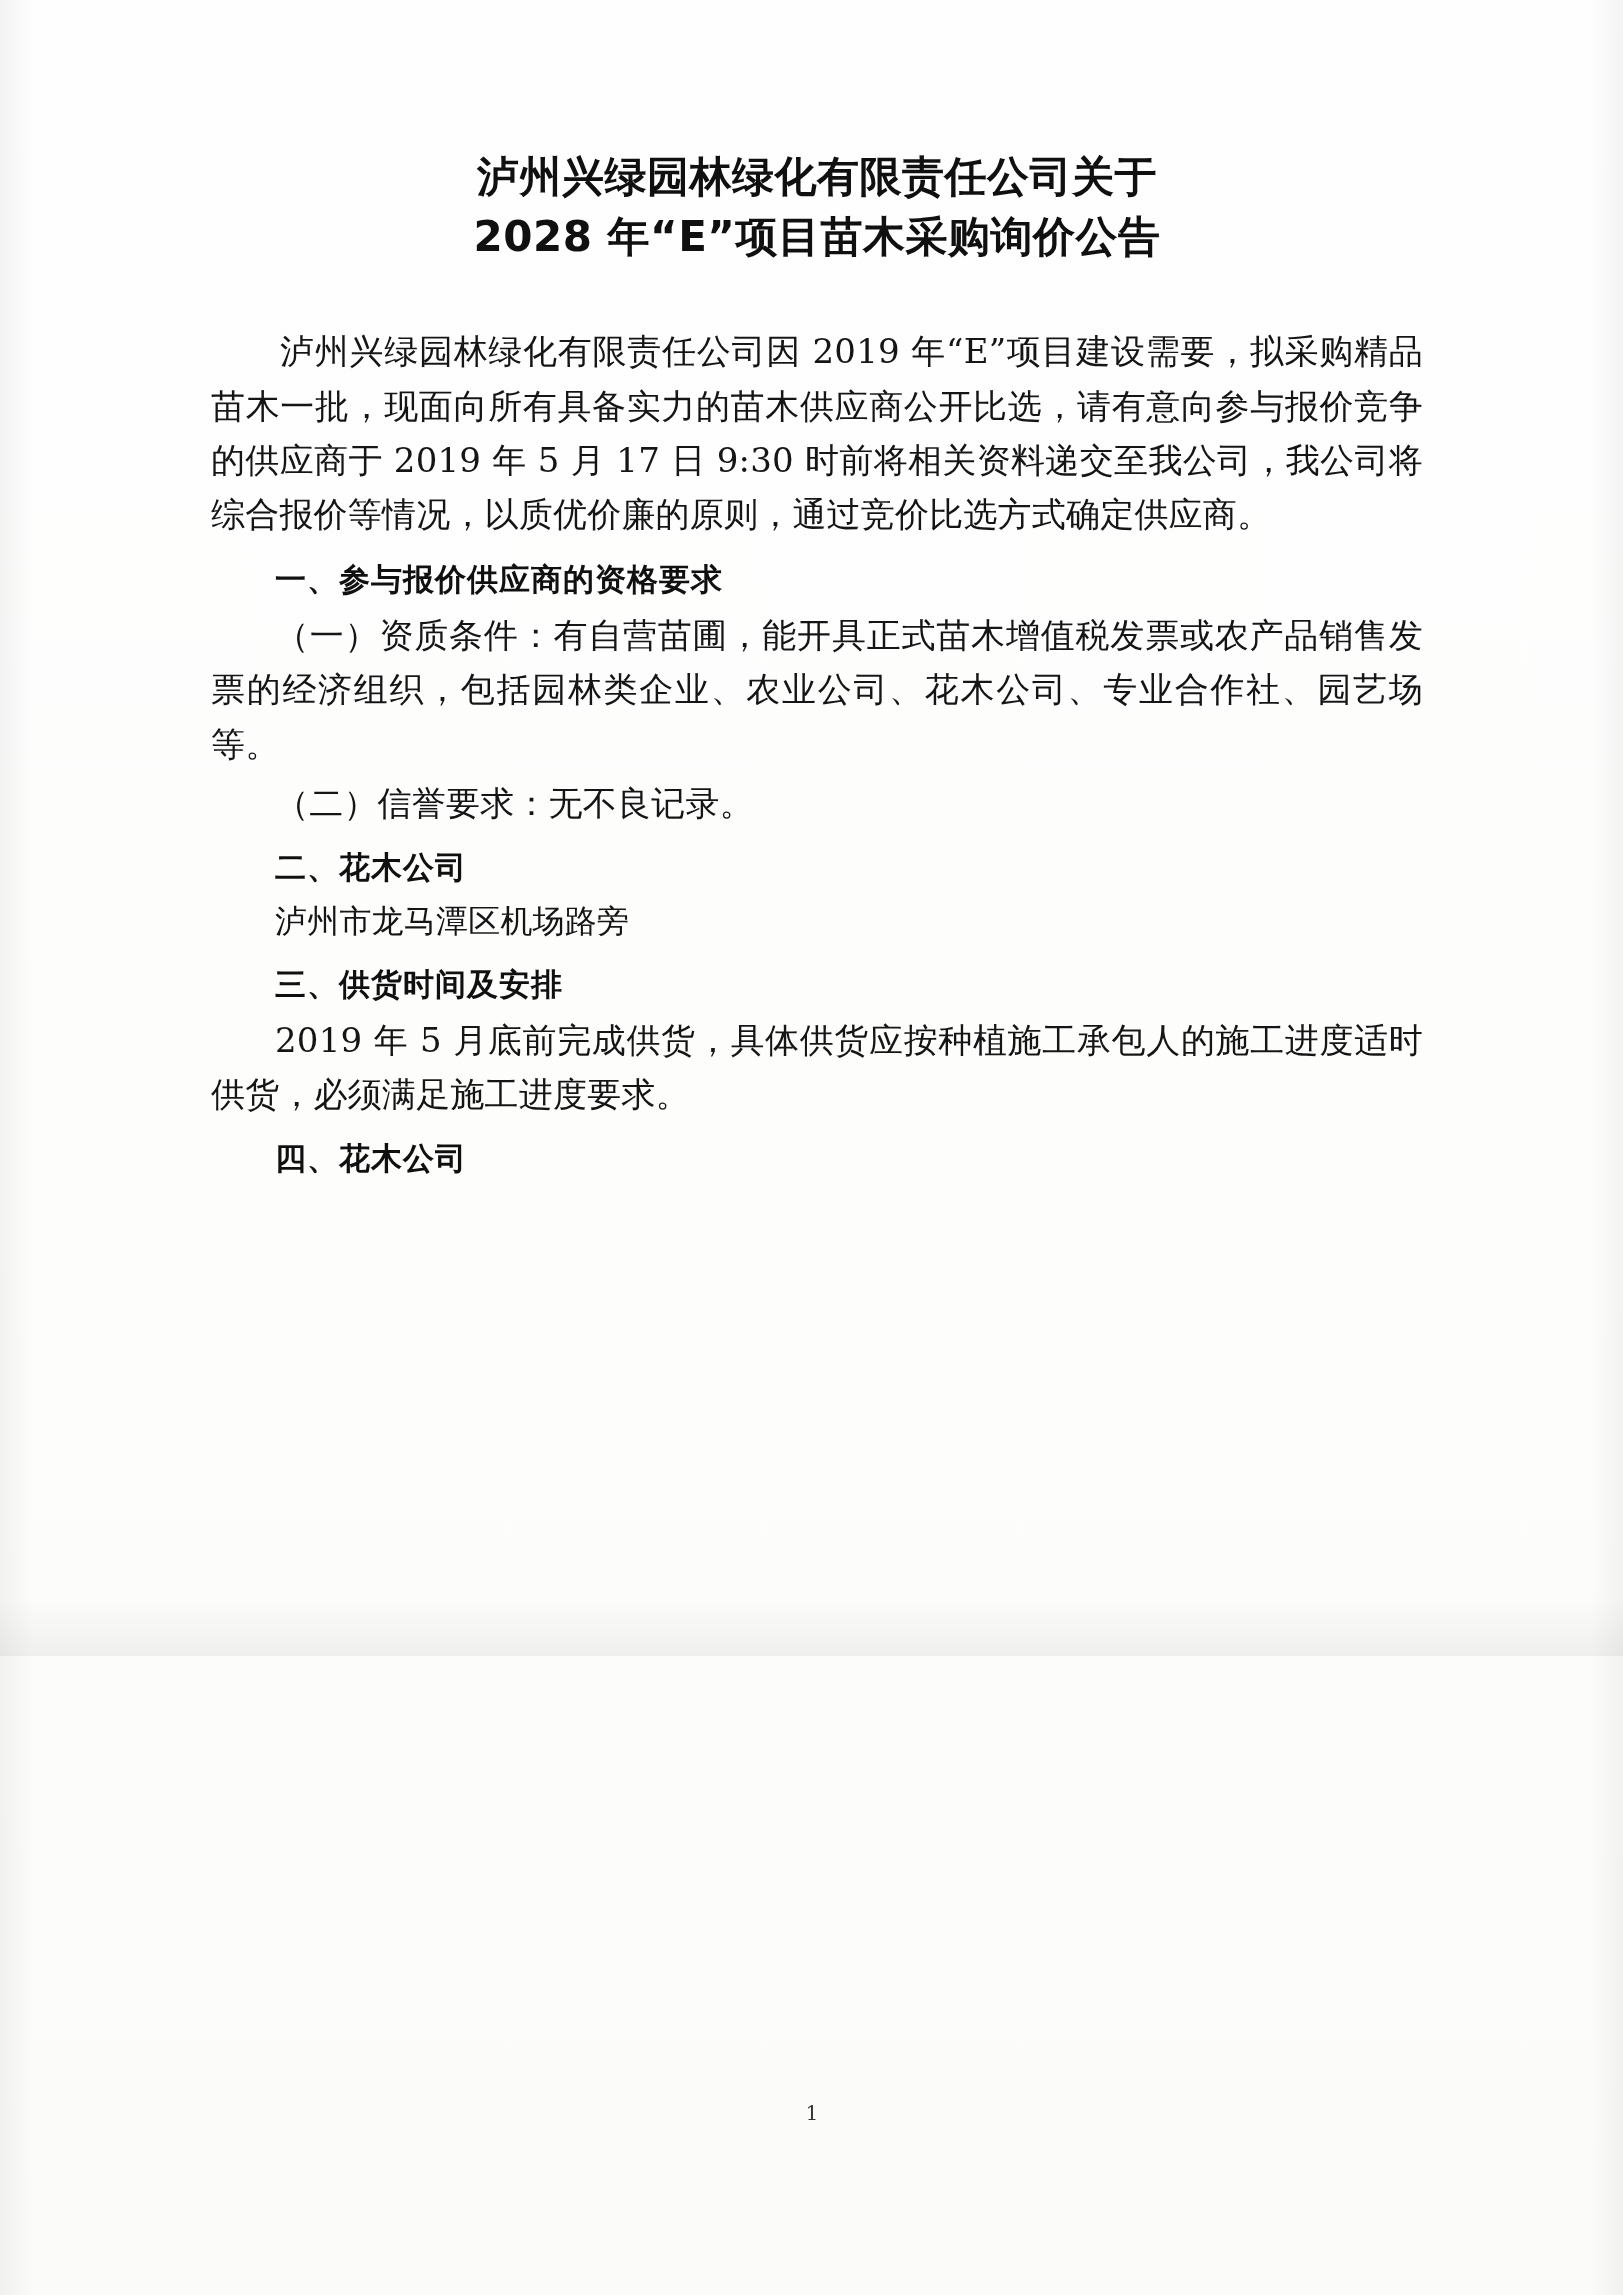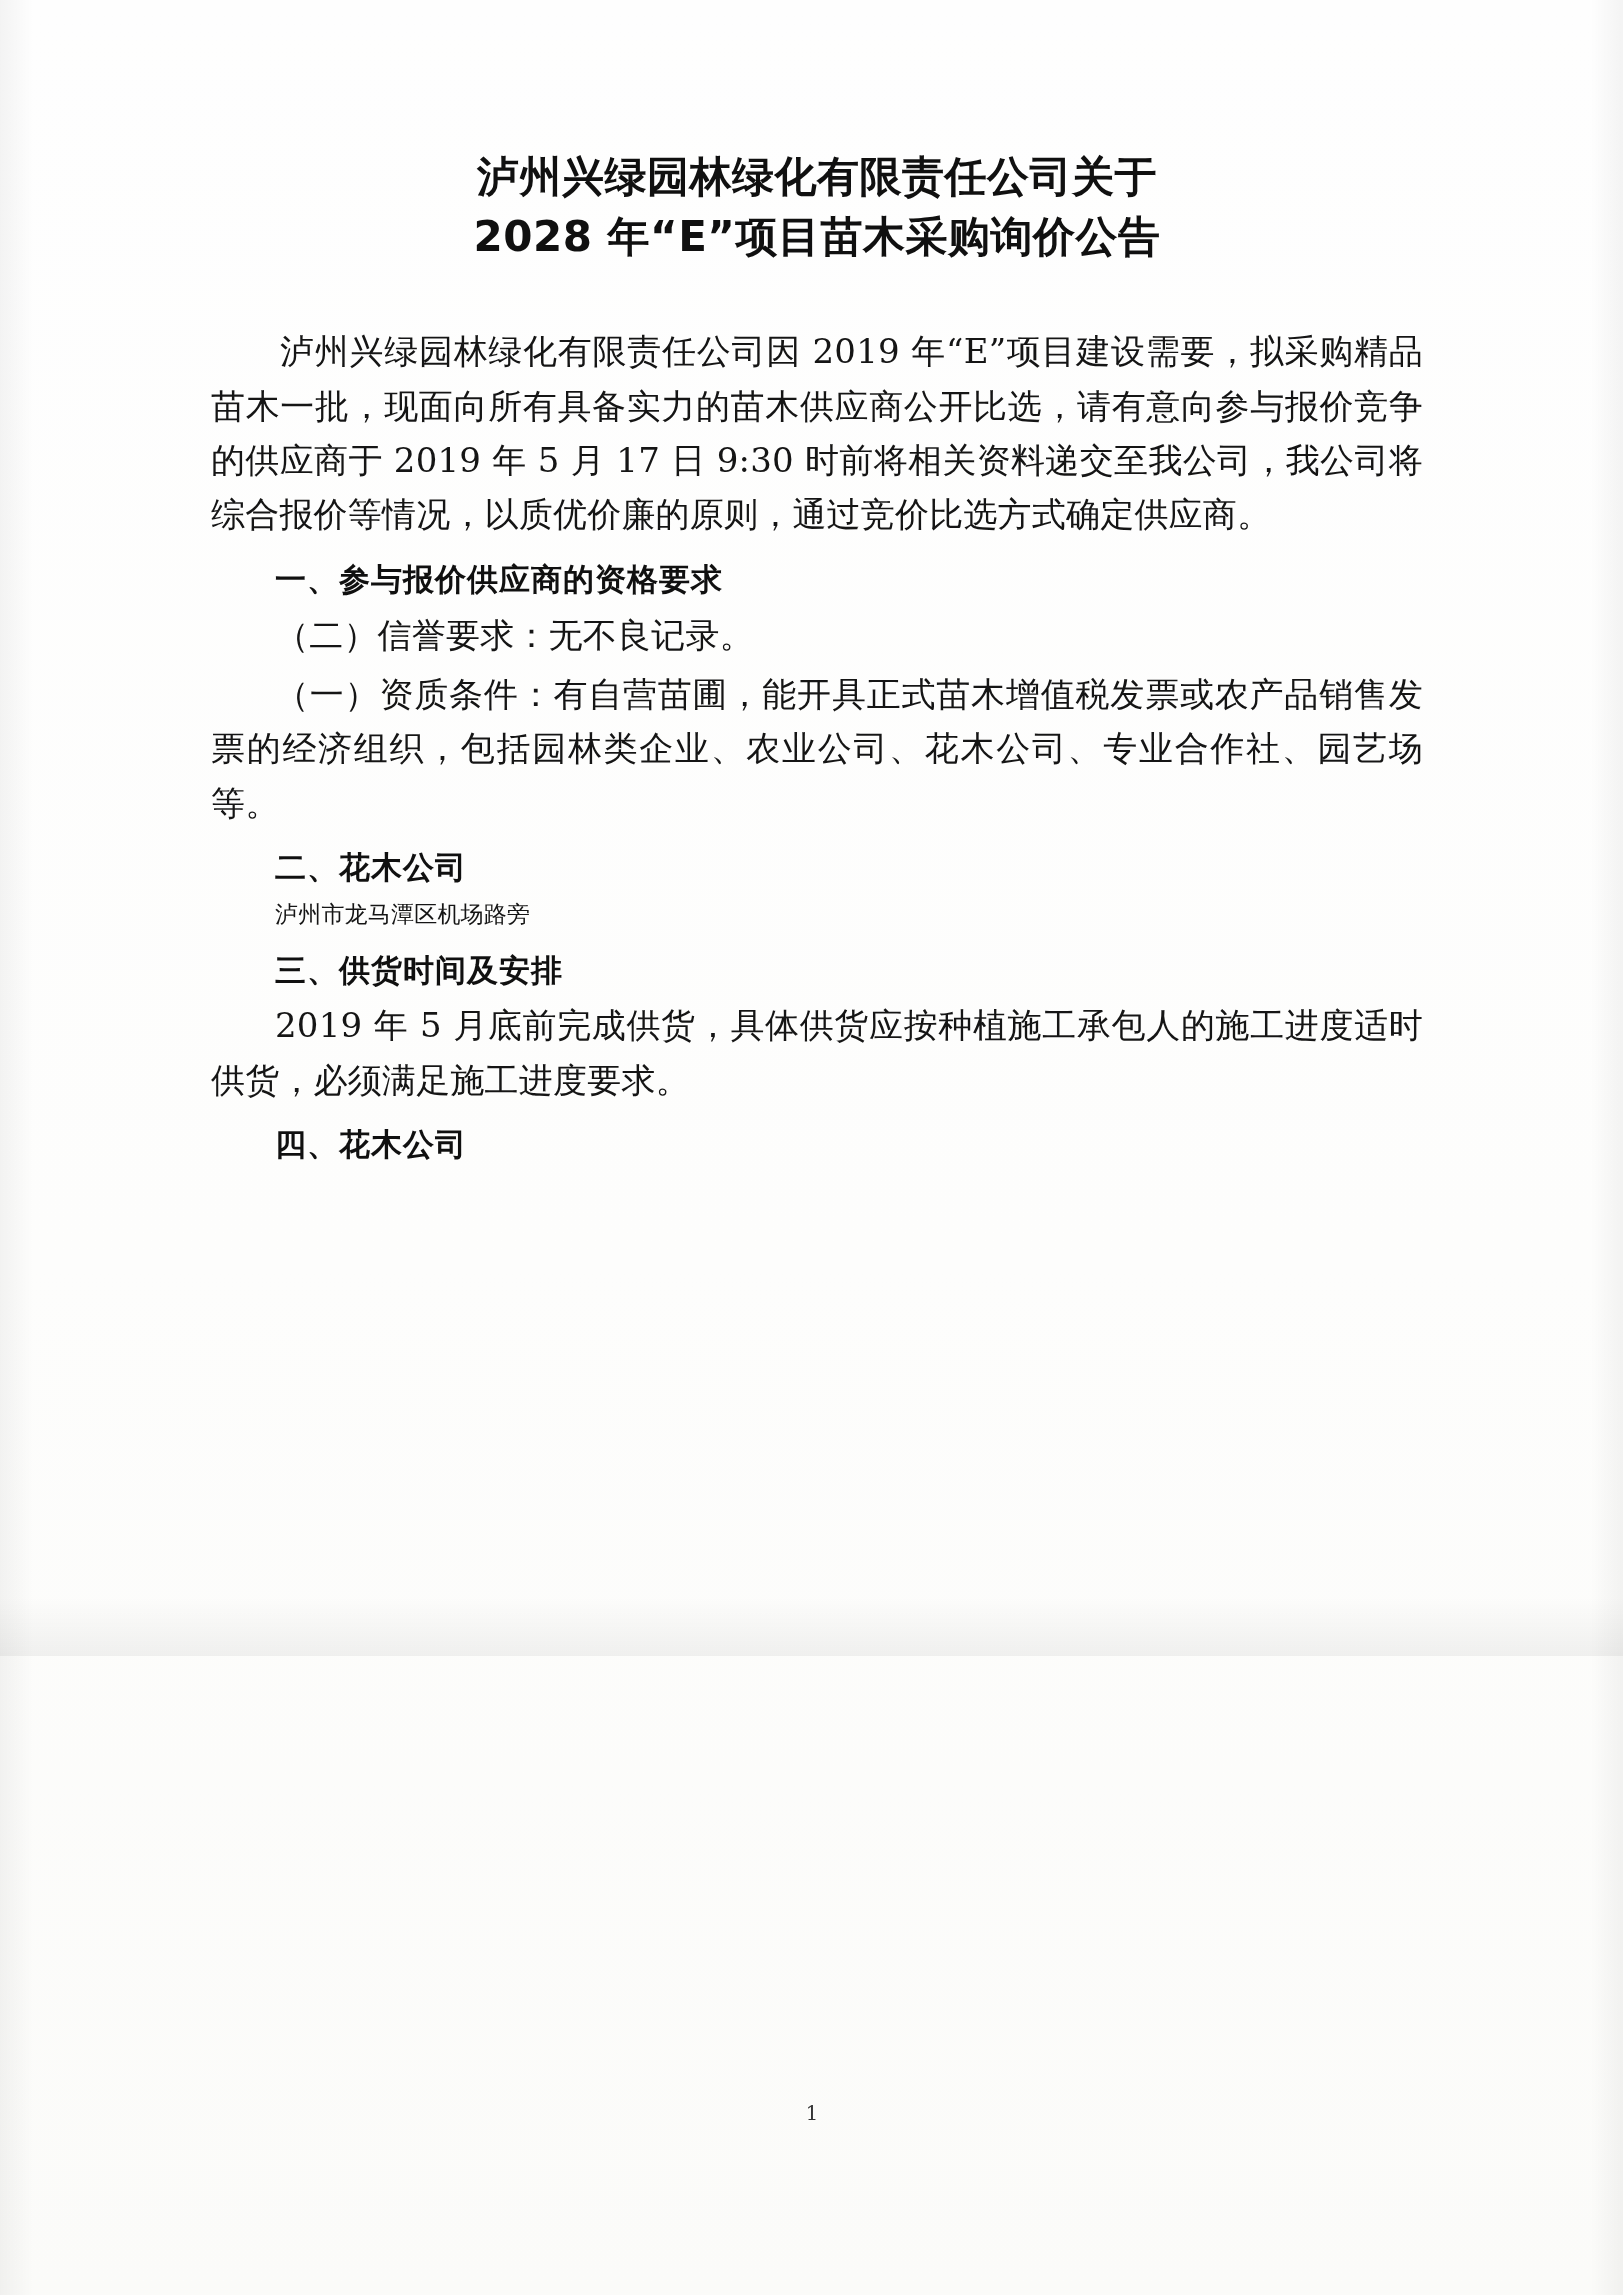--- a/index.html
+++ b/index.html
@@ -88,21 +88,21 @@
     line-height: 1.60;
     text-indent: 64px;
     letter-spacing: 0.2px;
     text-align: justify;
     text-justify: inter-ideograph;
     color: #151515;
   }
 
   p.plain-line {
     margin: 0 0 10px 0;
-    font-size: 23px;
+    font-size: 32px;
     line-height: 1.60;
     text-indent: 64px;
     letter-spacing: 0.2px;
     color: #151515;
   }
 
   .page-number {
     position: absolute;
     left: 0;
     top: 2102px;
@@ -147,22 +147,22 @@
     <h1 class="doc-title">
       <span>泸州兴绿园林绿化有限责任公司关于</span>
       <span class="line2">2028 年“E”项目苗木采购询价公告</span>
     </h1>
 
     <div class="spacer-after-title"></div>
 
     <p class="body-para">泸州兴绿园林绿化有限责任公司因 2019 年“E”项目建设需要，拟采购精品苗木一批，现面向所有具备实力的苗木供应商公开比选，请有意向参与报价竞争的供应商于 2019 年 5 月 17 日 9:30 时前将相关资料递交至我公司，我公司将综合报价等情况，以质优价廉的原则，通过竞价比选方式确定供应商。</p>
 
     <h2 class="section-head">一、参与报价供应商的资格要求</h2>
+    <p class="sub-para">（一）资质条件：有自营苗圃，能开具正式苗木增值税发票或农产品销售发票的经济组织，包括园林类企业、农业公司、花木公司、专业合作社、园艺场等。</p>
     <p class="sub-para">（二）信誉要求：无不良记录。</p>
-    <p class="sub-para">（一）资质条件：有自营苗圃，能开具正式苗木增值税发票或农产品销售发票的经济组织，包括园林类企业、农业公司、花木公司、专业合作社、园艺场等。</p>
 
     <h2 class="section-head">二、花木公司</h2>
     <p class="plain-line">泸州市龙马潭区机场路旁</p>
 
     <h2 class="section-head">三、供货时间及安排</h2>
     <p class="sub-para">2019 年 5 月底前完成供货，具体供货应按种植施工承包人的施工进度适时供货，必须满足施工进度要求。</p>
 
     <h2 class="section-head">四、花木公司</h2>
 
   </div>

